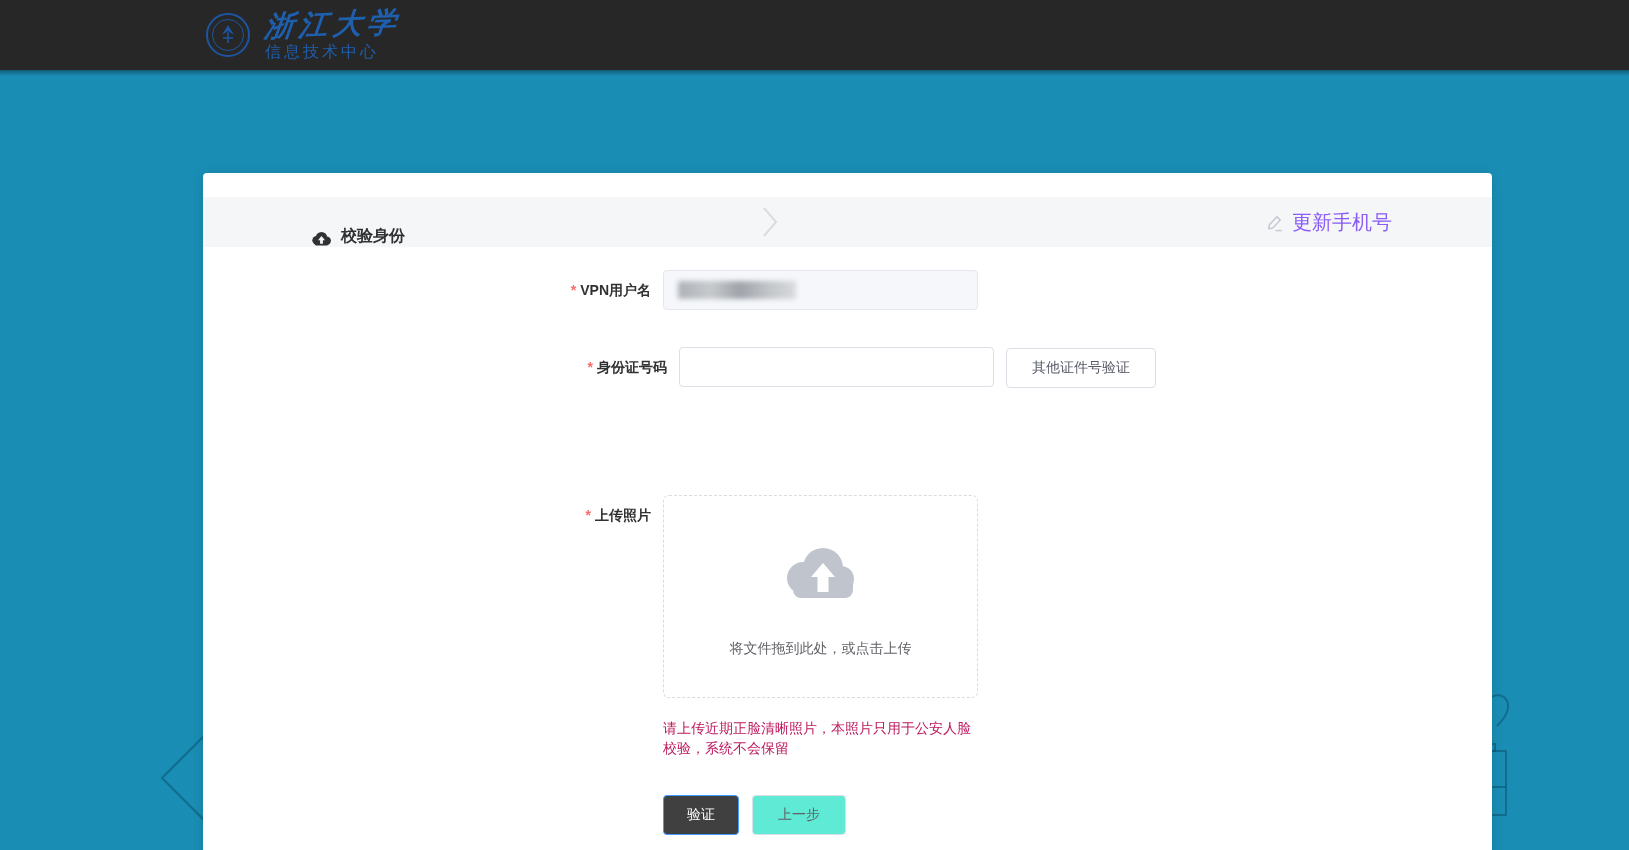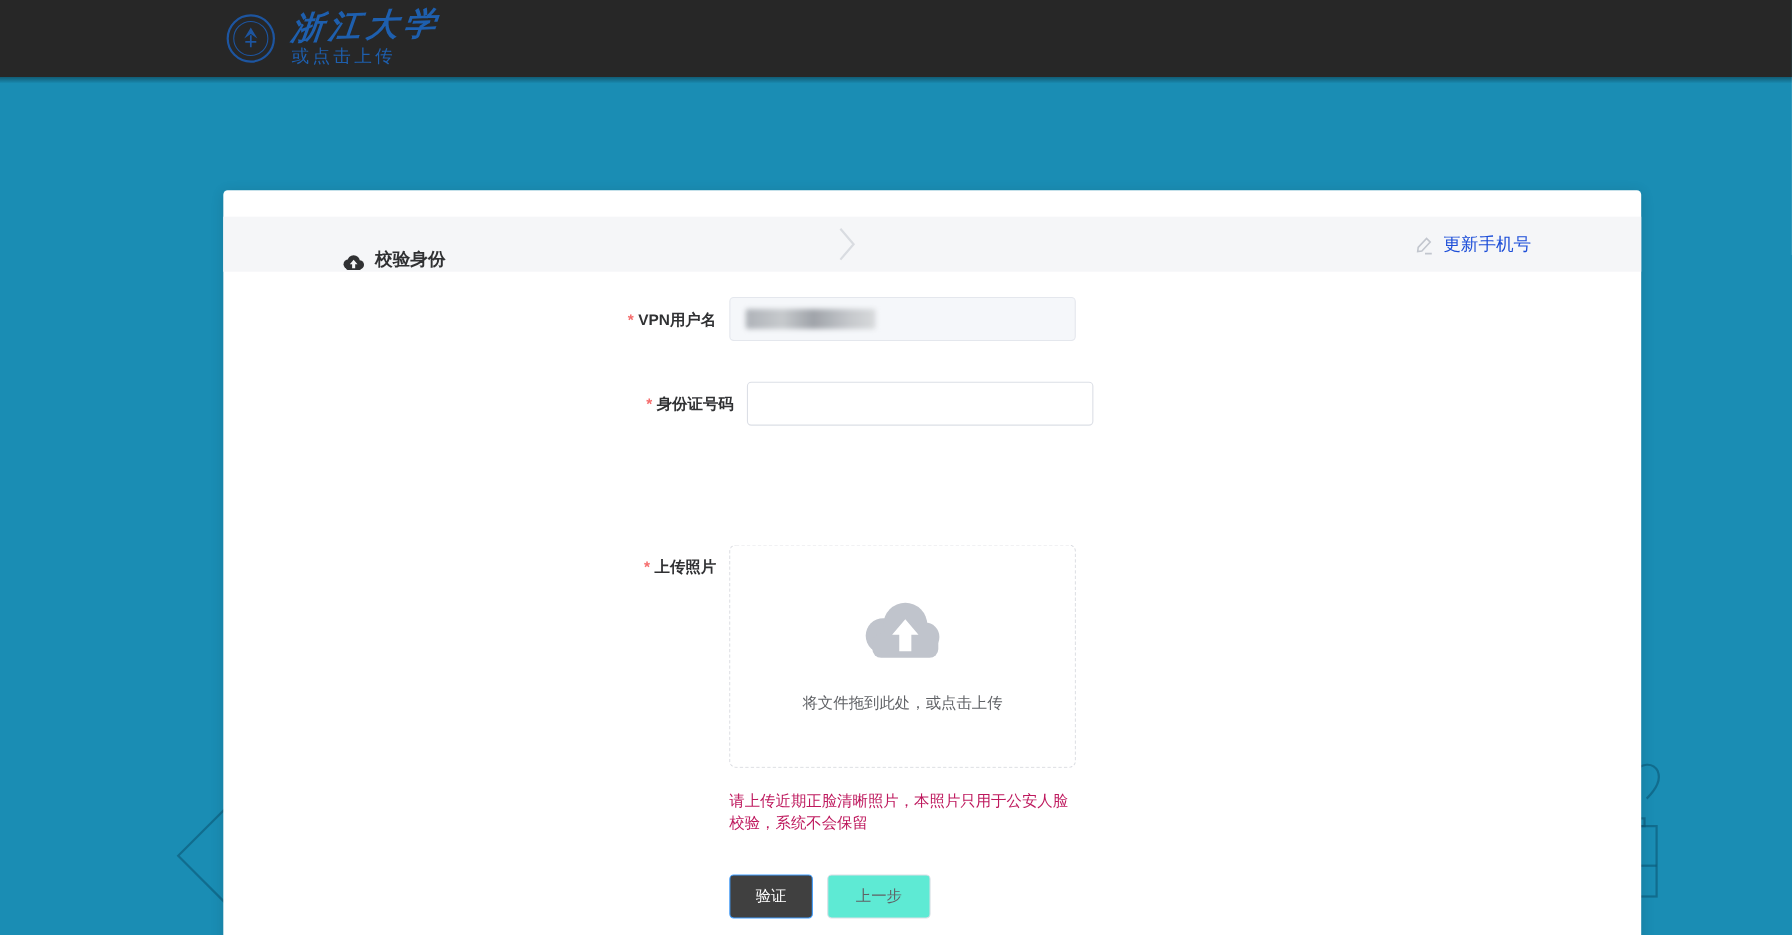--- a/index.html
+++ b/index.html
@@ -52,21 +52,21 @@
   .step-active {
     position:absolute; left:108px; top:0; height:50px;
     display:flex; align-items:flex-end; gap:9px;
   }
   .step-active-label { font-size:16px; font-weight:700; color:#303133; }
   .step-sep { position:absolute; left:558px; top:9px; }
   .step-next {
     position:absolute; right:100px; top:0; height:50px;
     display:flex; align-items:center; gap:8px;
   }
-  .step-next-label { font-size:16px; color:#1d4ed8; }
+  .step-next-label { font-size:20px; color:#8b5cf6; }
 
   
   .form-row { position:absolute; left:0; height:40px; }
   .form-label {
     position:absolute; left:0; top:0; width:448px; height:40px; line-height:40px;
     text-align:right; font-size:14px; font-weight:700; color:#303133;
   }
   .req { color:#f56c6c; margin-right:4px; font-weight:700; }
   .el-input {
     position:absolute; left:460px; top:0; width:315px; height:40px;
@@ -89,21 +89,21 @@
 
   
   .upload-row { position:absolute; left:0; top:322px; }
   .upload-row .form-label { top:0; }
   .dropzone {
     position:absolute; left:460px; top:0; width:315px; height:203px;
     border:1px dashed #d9dbe0; border-radius:6px; background:#fff;
     cursor:pointer; text-align:center;
   }
   .dropzone .cloud { margin-top:46px; }
-  .drop-text { font-size:14px; color:#606266; margin-top:26px;text-align:center; }
+  .drop-text { font-size:14px; color:#606266; margin-top:36px;text-align:center; }
 
   .upload-tip {
     position:absolute; left:460px; top:545px; width:318px;
     font-size:14px; line-height:20px; color:#be185d;
   }
 
   
   .actions { position:absolute; left:460px; top:622px; height:40px; }
   .btn-primary {
     position:absolute; left:0; top:0; width:76px; height:40px;
@@ -137,21 +137,21 @@
 <div class="topbar">
   <div class="logo-block">
     <svg class="logo-seal" viewBox="0 0 46 46">
       <circle cx="23" cy="23" r="21" fill="none" stroke="#1d55a0" stroke-width="2"></circle>
       <circle cx="23" cy="23" r="15.5" fill="none" stroke="#1d55a0" stroke-width="1"></circle>
       <path d="M23 13 L17 23 L23 19 L29 23 Z" fill="#1d55a0"></path>
       <path d="M23 20 L23 31 M18 26 L28 26" stroke="#1d55a0" stroke-width="1.6" fill="none"></path>
     </svg>
     <div class="logo-texts">
       <div class="logo-cn">浙江大学</div>
-      <div class="logo-dept">或点击上传</div>
+      <div class="logo-dept">信息技术中心</div>
     </div>
   </div>
 </div>
 <div class="topbar-shadow"></div>
 
 <div class="card">
 
   <div class="step-bar">
     <div class="step-active">
       <svg width="21" height="17" viewBox="0 0 24 18">
@@ -187,20 +187,21 @@
     </div>
     <input class="el-input" disabled="" value="" style="">
     <div class="redacted"></div>
   </div>
 
   <div class="form-row" style="top:174px; width:100%;margin-left:16px;">
     <div class="form-label">
       <span class="req">*</span><span>身份证号码</span>
     </div>
     <input class="el-input" value="" style="">
+    <button class="alt-btn">其他证件号验证</button>
   </div>
 
 
   <div class="upload-row" style="width:100%;">
     <div class="form-label">
       <span class="req">*</span><span>上传照片</span>
     </div>
     <div class="dropzone">
       <svg class="cloud" width="80" height="58" viewBox="0 0 80 58">
         <g fill="#c0c4cc">

